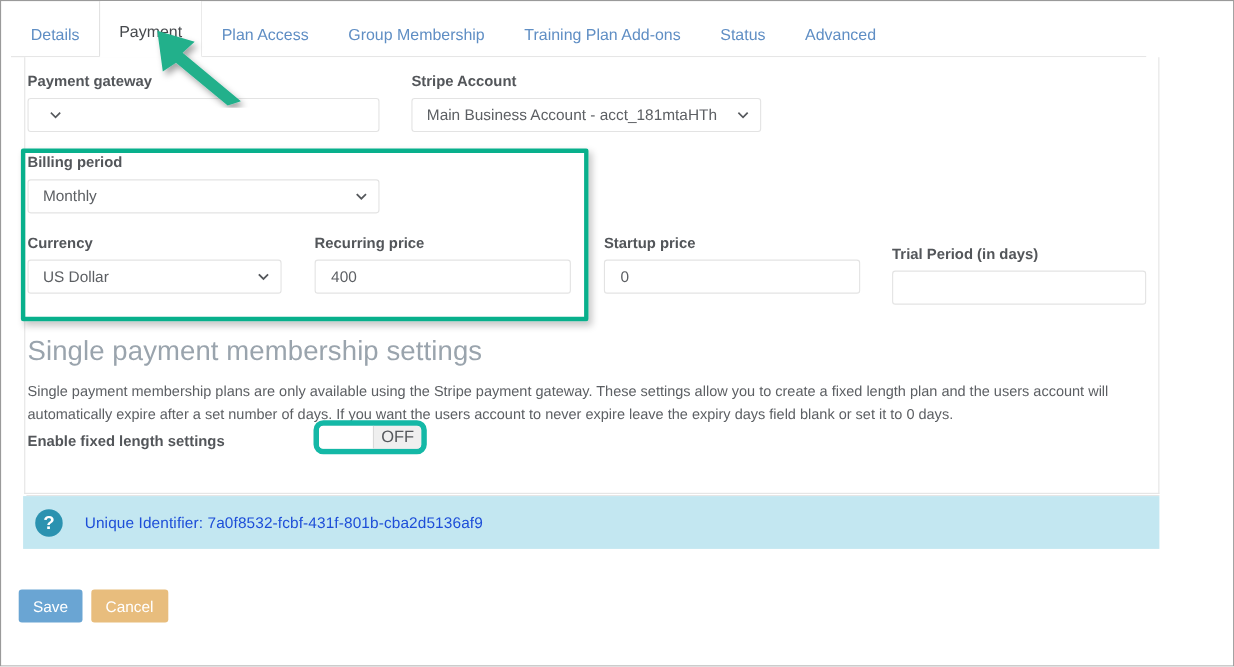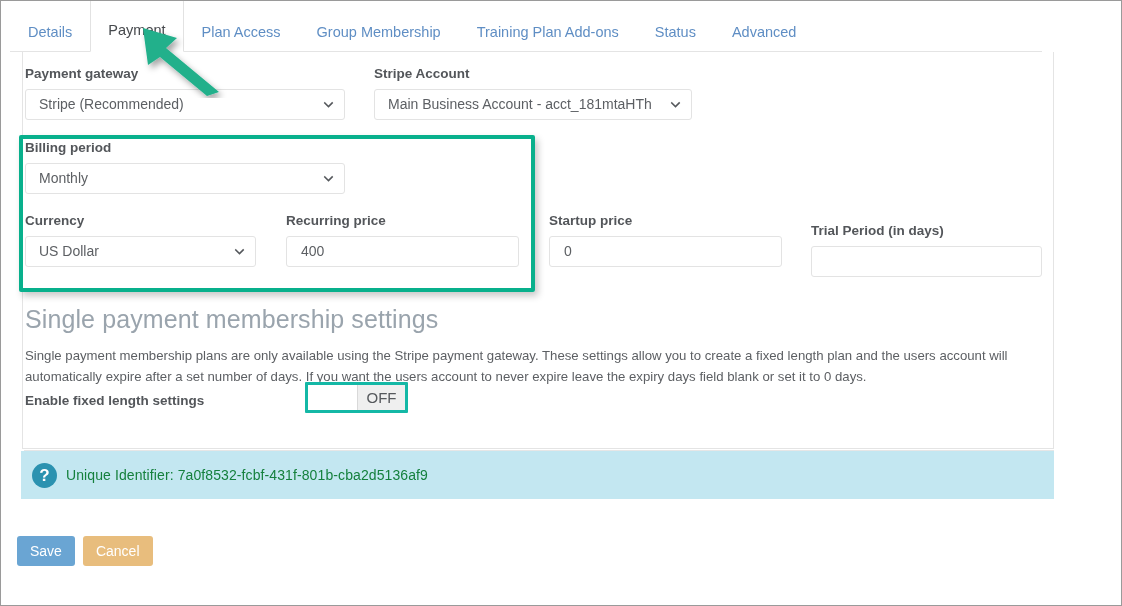--- a/index.html
+++ b/index.html
@@ -145,28 +145,27 @@
     font-size: 13.2px;
     color: #5c5f63;
     line-height: 21px;
     width: 1019px;
   }
 
   
   .toggle {
     width: 103px;
     height: 31px;
-    border: 3px solid #14b8a6;
-    border-radius: 1px;
+    border: 5px solid #14b8a6;
+    border-radius: 9px;
     box-sizing: border-box;
     display: flex;
     overflow: hidden;
     cursor: pointer;
     background: #efefef;
-    margin-left: 20px;
   }
   .toggle .knob {
     width: 50px;
     background: #ffffff;
     border-right: 1px solid #d9d9d9;
     box-sizing: border-box;
   }
   .toggle .state {
     flex: 1;
     display: flex;
@@ -206,23 +205,23 @@
     color: #ffffff;
     font-size: 17px;
     font-weight: bold;
     display: flex;
     align-items: center;
     justify-content: center;
     flex: 0 0 auto;
     line-height: 25px;
   }
   .banner .btext {
-    margin-left: 9px;
+    margin-left: 20px;
     font-size: 14px;
-    color: #15803d;
+    color: #1d4ed8;
     letter-spacing: 0.1px;
   }
 
   
   .btnrow { position: absolute; left: 16px; top: 535px; display: flex; }
   .btn {
     height: 30px;
     border-radius: 3px;
     border: none;
     font-size: 14px;
@@ -248,21 +247,20 @@
     <div class="tab">Training Plan Add-ons</div>
     <div class="tab">Status</div>
     <div class="tab">Advanced</div>
   </div>
 
   <div class="panel">
 
     <div class="grp" style="left:2px; top:14px; width:320px;">
       <div class="field-label">Payment gateway</div>
       <div class="ctl">
-        <span class="val">Stripe (Recommended)</span>
         <svg class="chev" viewBox="0 0 12 12">
             <path d="M2 4.3 L6 8.3 L10 4.3" stroke="#55585c" stroke-width="1.7" fill="none" stroke-linecap="square"></path>
           </svg>
       </div>
     </div>
 
     <div class="grp" style="left:351px; top:14px; width:318px;">
       <div class="field-label">Stripe Account</div>
       <div class="ctl">
         <span class="val">Main Business Account - acct_181mtaHTh</span>

